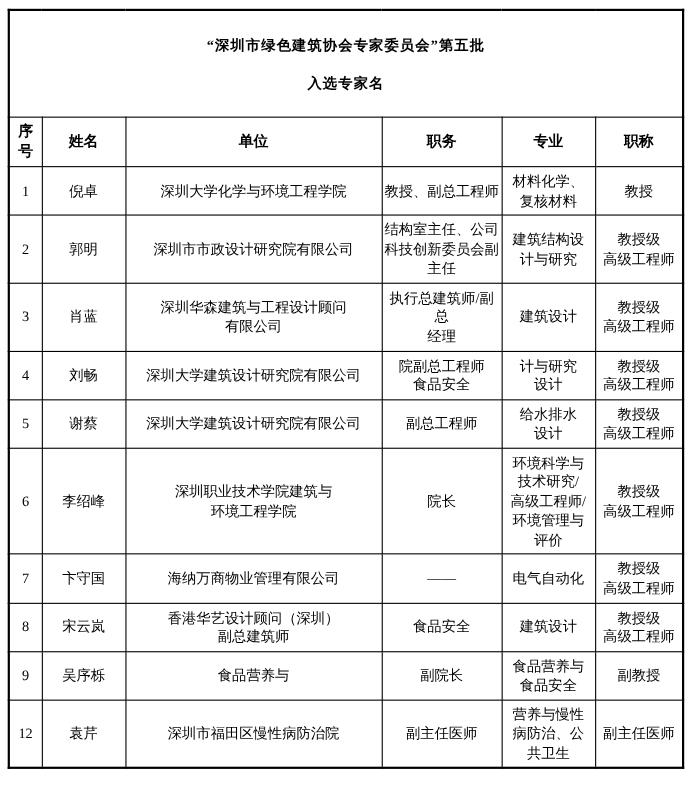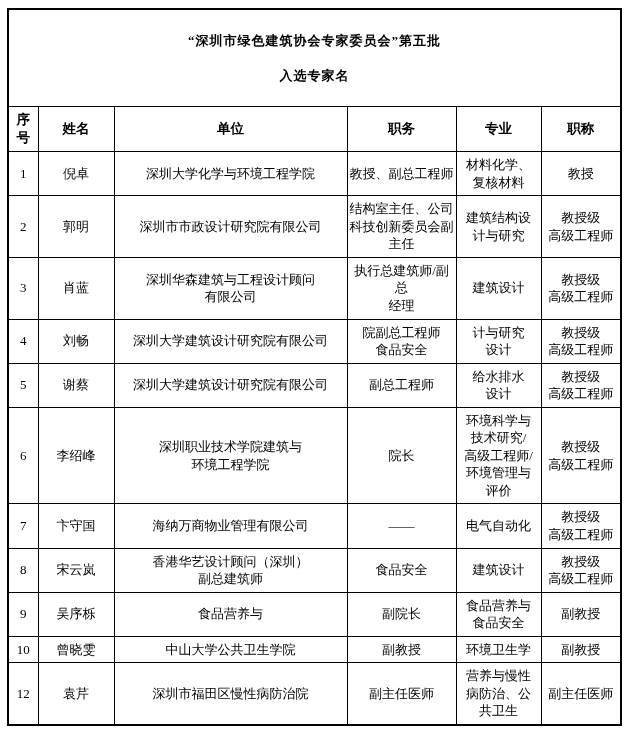--- a/index.html
+++ b/index.html
@@ -174,28 +174,20 @@
         <tr>
           <td>9</td>
           <td>吴序栎</td>
           <td>食品营养与</td>
           <td>副院长</td>
           <td>食品营养与
 食品安全</td>
           <td>副教授</td>
         </tr>
         <tr>
-          <td>10</td>
-          <td>曾晓雯</td>
-          <td>中山大学公共卫生学院</td>
-          <td>副教授</td>
-          <td>环境卫生学</td>
-          <td>副教授</td>
-        </tr>
-        <tr>
           <td>12</td>
           <td>袁芹</td>
           <td>深圳市福田区慢性病防治院</td>
           <td>副主任医师</td>
           <td>营养与慢性
 病防治、公
 共卫生</td>
           <td>副主任医师</td>
         </tr>
       </tbody>

